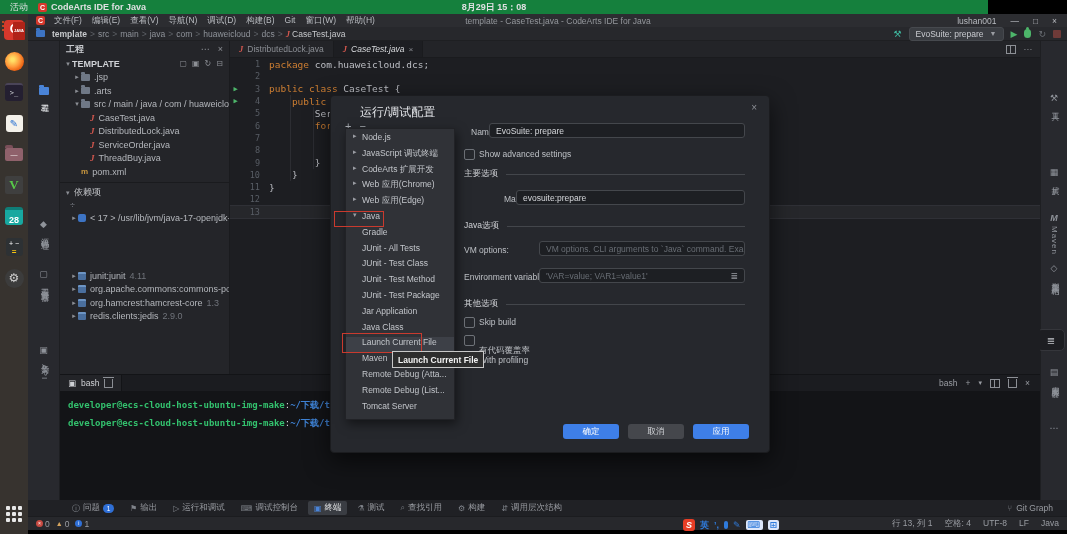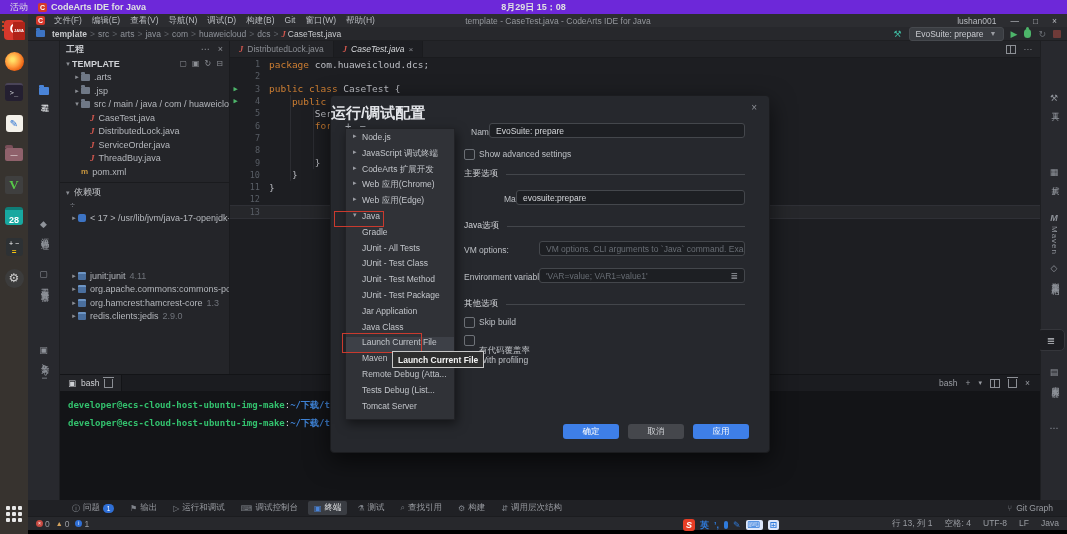--- a/index.html
+++ b/index.html
@@ -2,21 +2,21 @@
 <html><head>
 <meta charset="utf-8">
 <style>
   html,body{margin:0;padding:0;background:#000;}
   #screen{position:relative;width:1067px;height:534px;background:#000;overflow:hidden;
     font-family:"Liberation Sans","DejaVu Sans",sans-serif;color:#c8cacd;
     -webkit-font-smoothing:antialiased;}
   .abs{position:absolute;}
 
   
-  #gnomebar{left:0;top:0;width:1067px;height:14px;background:#6d28d9;display:flex;align-items:center;font-size:9px;color:#dfe0e2;}
+  #gnomebar{left:0;top:0;width:988px;height:14px;background:#15803d;display:flex;align-items:center;font-size:9px;color:#dfe0e2;}
   #gnomebar .activities{padding:0 10px;}
   #gnomebar .appname{display:flex;align-items:center;gap:4px;font-weight:bold;}
   #gnomebar .clock{position:absolute;left:0;right:0;text-align:center;font-weight:bold;}
   .mini-logo{display:inline-block;width:9px;height:9px;border-radius:2px;background:#d6382c;color:#fff;font-size:7px;font-weight:bold;text-align:center;line-height:9px;}
 
   
   #dock{left:0;top:14px;width:28px;height:520px;background:#37332f;display:flex;flex-direction:column;align-items:center;padding-top:3px;box-sizing:border-box;}
   .dock-item{position:relative;width:24px;height:26px;display:flex;align-items:center;justify-content:center;margin-bottom:5px;}
   .dock-dots{position:absolute;left:0;top:4px;display:flex;flex-direction:column;gap:2px;}
   .dock-dots i{width:2px;height:2px;border-radius:50%;background:#e95420;}
@@ -133,21 +133,21 @@
   #paneltabs .right{margin-left:auto;display:flex;align-items:center;gap:4px;padding-right:14px;}
   #statusbar{left:28px;top:516px;width:1039px;height:14px;background:#27282c;border-top:1px solid #1b1c1f;display:flex;align-items:center;font-size:8.5px;color:#9a9da3;padding:0 8px;box-sizing:border-box;}
   .st-ico{display:inline-flex;align-items:center;gap:2px;margin-right:6px;}
   .errdot{display:inline-block;width:7px;height:7px;border-radius:50%;background:#c74a42;color:#fff;font-size:5px;text-align:center;line-height:7px;}
   .warntri{color:#d7a65f;font-size:7px;}
   .infodot{display:inline-block;width:7px;height:7px;border-radius:50%;background:#2f6fd6;color:#fff;font-size:5px;text-align:center;line-height:7px;}
   #statusbar .right{margin-left:auto;display:flex;gap:12px;}
 
   
   #dialog{left:330px;top:95px;width:440px;height:358px;background:#26282d;border:1px solid #1b1c1f;border-radius:4px;box-shadow:0 8px 24px rgba(0,0,0,.6);z-index:10;box-sizing:border-box;}
-  #dialog .dtitle{position:absolute;left:0;top:8px;font-size:15px;font-weight:bold;color:#e3e5e9;}
+  #dialog .dtitle{position:absolute;left:29px;top:8px;font-size:12px;font-weight:normal;color:#e3e5e9;}
   #dialog .dclose{position:absolute;right:12px;top:6px;color:#8c8f95;font-size:10px;}
   #dialog .plusminus{position:absolute;left:14px;top:24px;color:#a9adb3;font-size:11px;display:flex;gap:8px;}
   .form-label{position:absolute;font-size:8.5px;color:#bdc0c5;}
   .form-input{position:absolute;height:15px;background:#1d1f23;border:1px solid #44474c;border-radius:3px;font-size:8.5px;color:#d6d8dc;display:flex;align-items:center;padding:0 6px;box-sizing:border-box;white-space:nowrap;overflow:hidden;}
   .form-input.ph{color:#686d74;}
   .form-input .listico{margin-left:auto;color:#9a9da3;font-size:9px;}
   .cbox{position:absolute;width:9px;height:9px;border:1px solid #6f7379;border-radius:2px;background:transparent;}
   .sect{position:absolute;display:flex;align-items:center;gap:8px;font-size:8.5px;color:#d0d2d6;}
   .sect .line{height:1px;background:#43464b;flex:1;}
   #dlg-buttons{position:absolute;right:20px;top:328px;display:flex;gap:9px;}
@@ -245,21 +245,21 @@
     </span>
   </div>
 
   <div class="abs" id="crumbbar">
     <span class="fold-ico"></span>
     <span style="display:flex;align-items:center;">
         <span class="crumb-seg first">template</span>
         <span class="crumb-sep">&gt;</span>
         <span class="crumb-seg">src</span>
         <span class="crumb-sep">&gt;</span>
-        <span class="crumb-seg">arts</span>
+        <span class="crumb-seg">main</span>
         <span class="crumb-sep">&gt;</span>
         <span class="crumb-seg">java</span>
         <span class="crumb-sep">&gt;</span>
         <span class="crumb-seg">com</span>
         <span class="crumb-sep">&gt;</span>
         <span class="crumb-seg">huaweicloud</span>
         <span class="crumb-sep">&gt;</span>
         <span class="crumb-seg">dcs</span>
         <span class="crumb-sep">&gt;</span>
         <span class="crumb-seg last"><span class="jico">J </span>CaseTest.java</span>
@@ -338,26 +338,26 @@
           <span class="tool-icons">
             <span>▢</span>
             <span>▣</span>
             <span>↻</span>
             <span>⊟</span>
           </span>
         </div>
         <div class="trow" style="padding-left: 13px;">
           <span class="arrow">▸</span>
           <span class="ticon tfold"></span>
-          <span>.arts</span>
+          <span>.jsp</span>
         </div>
         <div class="trow" style="padding-left: 13px;">
           <span class="arrow">▸</span>
           <span class="ticon tfold"></span>
-          <span>.jsp</span>
+          <span>.arts</span>
         </div>
         <div class="trow" style="padding-left: 13px;">
           <span class="arrow">▾</span>
           <span class="ticon tfold"></span>
           <span>src / main / java / com / huaweicloud / dcs</span>
         </div>
         <div class="trow" style="padding-left: 22px;">
           <span class="arrow"></span>
           <span class="ticon jico">J</span>
           <span>CaseTest.java</span>
@@ -660,21 +660,21 @@
       <div class="lrow child sel">
         <span>Launch Current File</span>
       </div>
       <div class="lrow child">
         <span>Maven</span>
       </div>
       <div class="lrow child">
         <span>Remote Debug (Atta...</span>
       </div>
       <div class="lrow child">
-        <span>Tests Debug (List...</span>
+        <span>Remote Debug (List...</span>
       </div>
       <div class="lrow child">
         <span>Tomcat Server</span>
       </div>
     </div>
 
   <div class="anno-rect" style="left:334px;top:211px;width:50px;height:16px;"></div>
   <div class="anno-rect" style="left:342px;top:333px;width:80px;height:20px;"></div>
   <div id="tooltip">Launch Current File</div>
 

